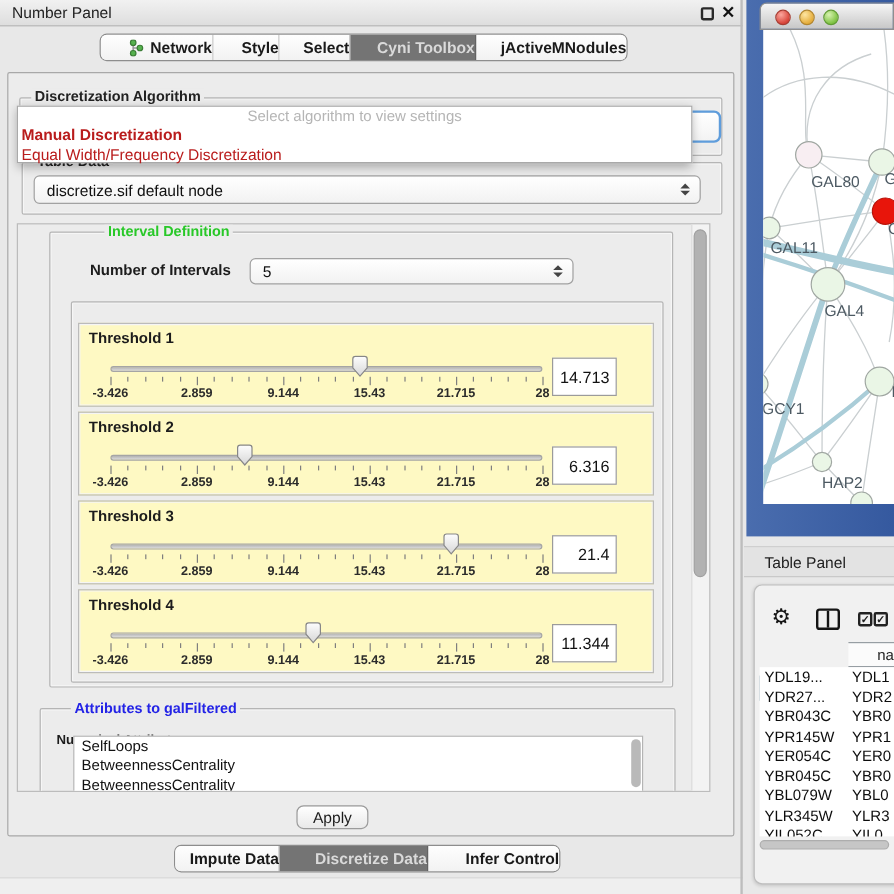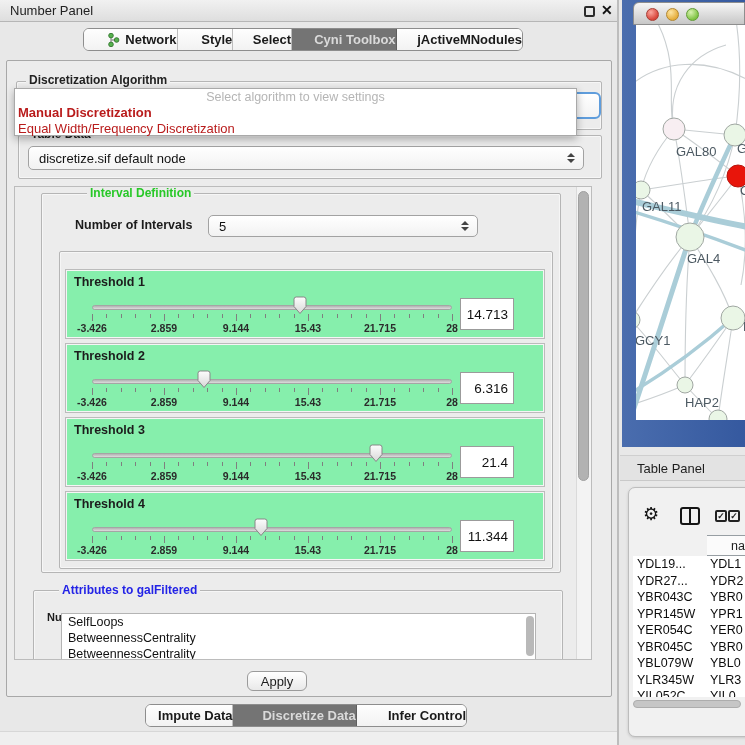--- a/index.html
+++ b/index.html
@@ -56,21 +56,21 @@
 
   
   .scrollview { left:14px; top:186px; width:578px; height:474px; overflow:hidden;
     border:1px solid #bcbcbc; background:#ececec; }
   .vtrack { position:absolute; right:0; top:0; width:15px; height:100%;
     background:#f3f3f3; border-left:1px solid #dadada; }
   .vthumb { position:absolute; right:2px; top:4px; width:11px; height:290px;
     background:#b2b2b2; border-radius:6px; border:1px solid #a0a0a0; }
 
   .thresholdbox { position:absolute; left:50px; width:480px; height:70px;
-    border:1px solid #bbbbbb; background:#86efac; box-shadow:inset 0 0 0 1px #f5f5f5; }
+    border:1px solid #bbbbbb; background:#fef9c3; box-shadow:inset 0 0 0 1px #f5f5f5; }
   .thresholdbox .tlabel { position:absolute; left:8px; top:5px; font-size:12.5px; font-weight:bold; }
   .sliderarea { position:absolute; left:26px; top:25px; width:360px; height:42px; }
   .track { position:absolute; left:0; top:10px; width:360px; height:5px; border-radius:3px;
     background:linear-gradient(#b3b3b3,#dcdcdc); border:1px solid #a5a5a5; }
   .thumb { position:absolute; top:1px; width:16px; height:19px; }
   .ticks { position:absolute; left:0; top:19px; width:360px; height:8px; }
   .tick { position:absolute; width:1px; background:#7f7f7f; top:0; height:4px; }
   .tick.major { height:7px; }
   .ticklabel { position:absolute; top:27px; transform:translateX(-50%);
     font-size:10.5px; font-weight:bold; color:#2b2b2b; white-space:nowrap; }

